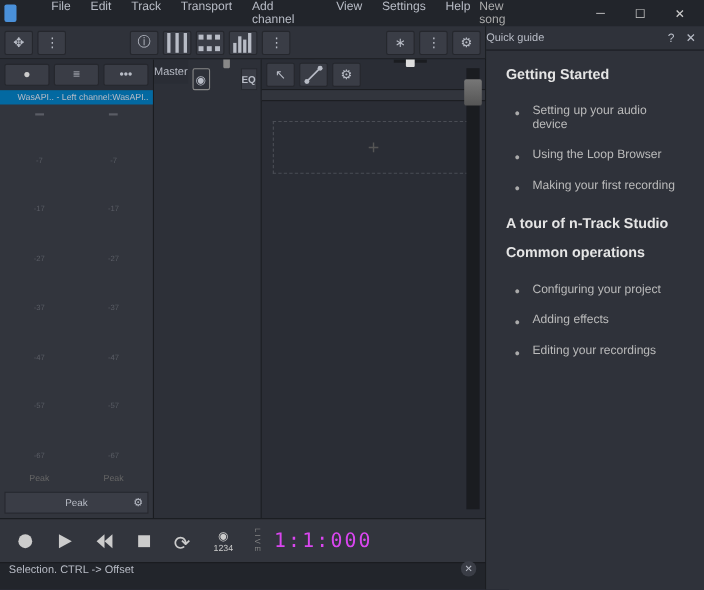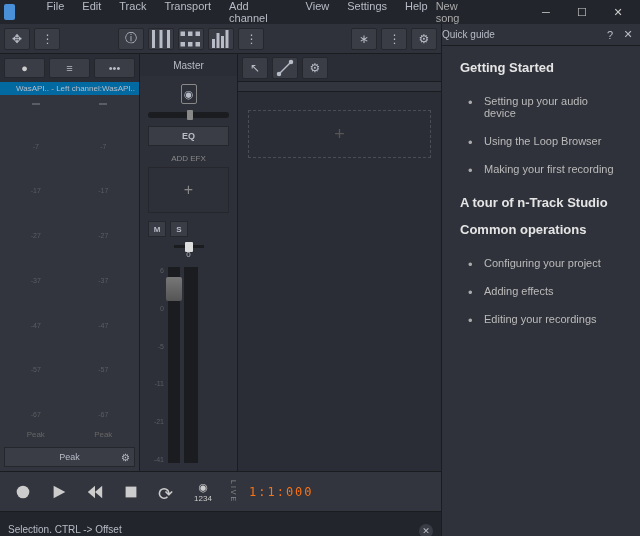--- a/index.html
+++ b/index.html
@@ -35,21 +35,21 @@
   .vu-pair { flex: 1; display: flex; padding: 4px; gap: 4px; }
   .vu { flex: 1; display: flex; flex-direction: column; justify-content: space-between; align-items: center; font-size: 7px; color: #5a5d65; padding: 4px 0; }
   .vu .tick { width: 100%; text-align: center; }
   .vu .mark { width: 8px; height: 2px; background: #5a5d65; }
   .peak-row { display: flex; padding: 4px; gap: 4px; font-size: 8px; color: #666; }
   .peak-row span { flex: 1; text-align: center; }
   .peak-bar { height: 20px; background: #3a3d46; border: 1px solid #25272d; margin: 4px; display: flex; align-items: center; justify-content: center; font-size: 9px; position: relative; }
   .peak-gear { position: absolute; right: 4px; font-size: 10px; }
   
   
-  .master { width: 98px; background: #2d3038; border-right: 1px solid #1a1c20; display: flex; flex-direction: column; }
+  .master { width: 98px; background: #2d3038; border-right: 1px solid #1a1c20; display: flex; flex-direction: row; }
   .master-head { height: 22px; background: #2a2d35; display: flex; align-items: center; justify-content: center; font-size: 10px; }
   .master-icon { height: 28px; display: flex; align-items: center; justify-content: center; margin: 4px; }
   .speaker-icon { width: 16px; height: 20px; border: 1px solid #888; border-radius: 2px; display: flex; align-items: center; justify-content: center; }
   .master-slider { height: 6px; background: #1a1c20; margin: 0 8px; border-radius: 3px; position: relative; }
   .slider-thumb { width: 6px; height: 10px; background: #888; position: absolute; left: 48%; top: -2px; border-radius: 1px; }
   .eq-btn { height: 20px; background: #3a3d46; border: 1px solid #25272d; margin: 8px 8px 4px; display: flex; align-items: center; justify-content: center; font-size: 9px; cursor: pointer; font-weight: bold; }
   .addfx { text-align: center; font-size: 8px; color: #888; padding: 4px; }
   .fx-area { height: 46px; border: 1px solid #25272d; margin: 0 8px; display: flex; align-items: center; justify-content: center; font-size: 16px; color: #888; cursor: pointer; }
   .ms-row { display: flex; gap: 4px; padding: 8px; }
   .ms-btn { width: 18px; height: 16px; background: #3a3d46; border: 1px solid #25272d; display: flex; align-items: center; justify-content: center; font-size: 8px; cursor: pointer; font-weight: bold; }
@@ -67,22 +67,22 @@
   .timeline { flex: 1; background: #2a2d35; display: flex; flex-direction: column; }
   .timeline-ruler { height: 10px; background: #32353d; border-bottom: 1px solid #1a1c20; }
   .timeline-body { flex: 1; padding: 18px 10px; }
   .add-zone { border: 1px dashed #4a4d55; height: 48px; display: flex; align-items: center; justify-content: center; font-size: 18px; color: #555; cursor: pointer; }
   
   
   .transport { height: 40px; background: #32353d; border-top: 1px solid #1a1c20; display: flex; align-items: center; padding: 0 8px; gap: 6px; }
   .tptn { width: 30px; height: 30px; display: flex; align-items: center; justify-content: center; cursor: pointer; color: #ccc; }
   .tptn svg, .tptn .glyph { width: 18px; height: 18px; fill: #ccc; }
   .live { font-size: 7px; writing-mode: vertical-rl; letter-spacing: 2px; margin: 0 6px; color: #888; }
-  .time { font-size: 12px; color: #f97316; font-family: monospace; letter-spacing: 2px; }
-  .status { height: 22px; background: #22252b; display: flex; align-items: flex-start; padding: 12px 8px; font-size: 10px; border-top: 1px solid #1a1c20; }
+  .time { font-size: 18px; color: #d946ef; font-family: monospace; letter-spacing: 2px; }
+  .status { height: 22px; background: #22252b; display: flex; align-items: flex-end; padding: 12px 8px; font-size: 10px; border-top: 1px solid #1a1c20; }
   .status .close { margin-left: auto; width: 14px; height: 14px; background: #3a3d46; border-radius: 50%; display: flex; align-items: center; justify-content: center; font-size: 9px; cursor: pointer; }
   
   
   .qg-head { height: 22px; display: flex; align-items: center; justify-content: flex-start; font-size: 10px; position: relative; border-bottom: 1px solid #1a1c20; }
   .qg-icons { position: absolute; right: 6px; display: flex; gap: 6px; }
   .qg-icon { width: 12px; height: 12px; display: flex; align-items: center; justify-content: center; cursor: pointer; font-size: 11px; }
   .qg-body { flex: 1; padding: 14px 18px; overflow-y: auto; }
   .qg-body h3 { font-size: 13px; color: #e5e5e5; margin: 0 0 12px 0; font-weight: bold; }
   .qg-body h3.sub { margin-top: 12px; }
   .qg-body ul { list-style: none; padding-left: 8px; }

